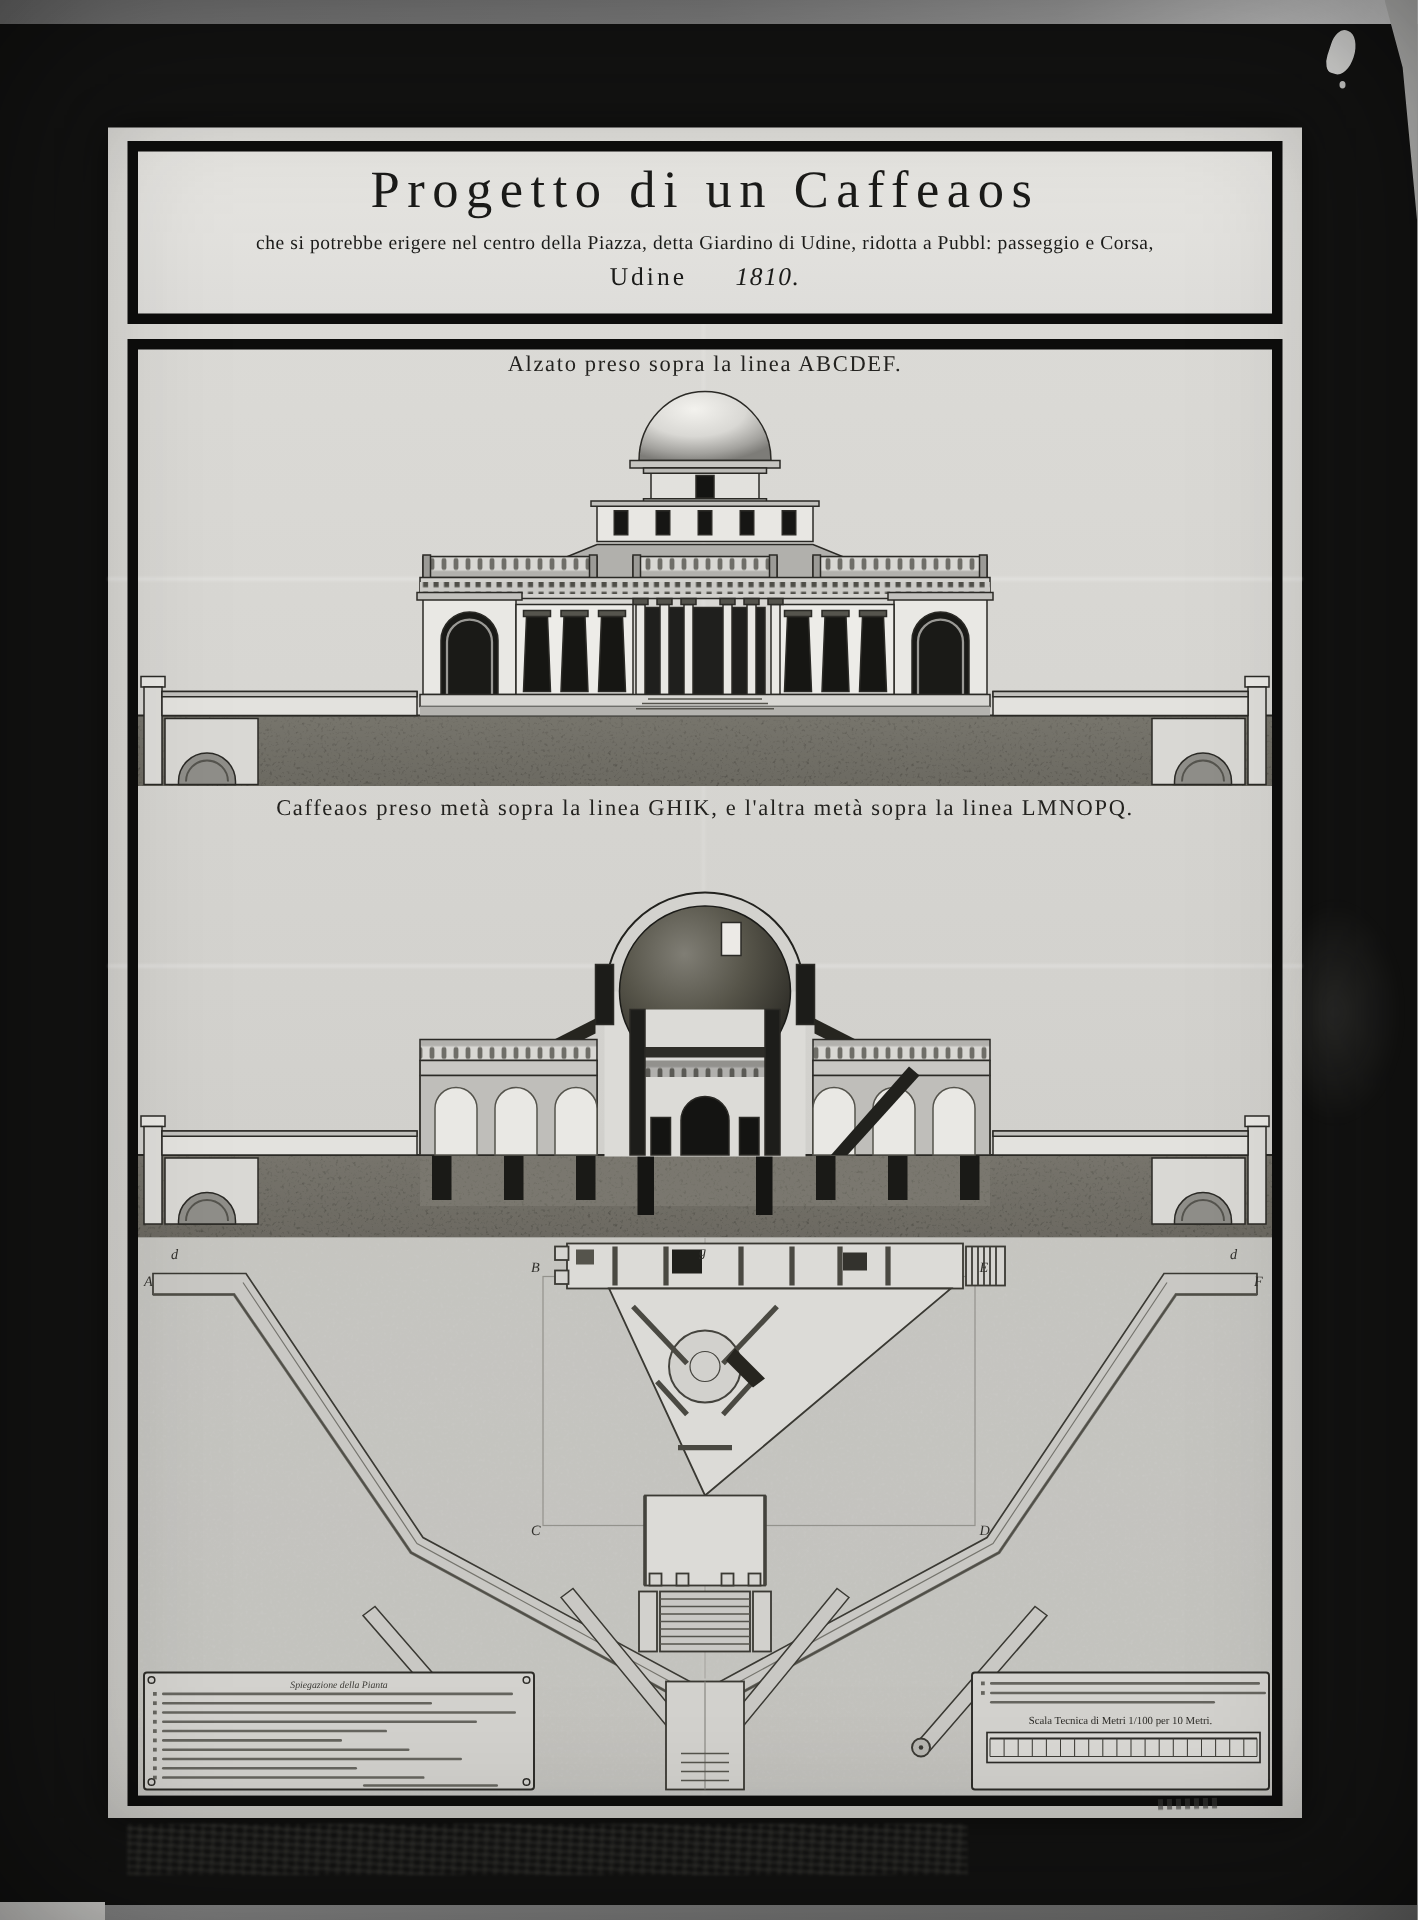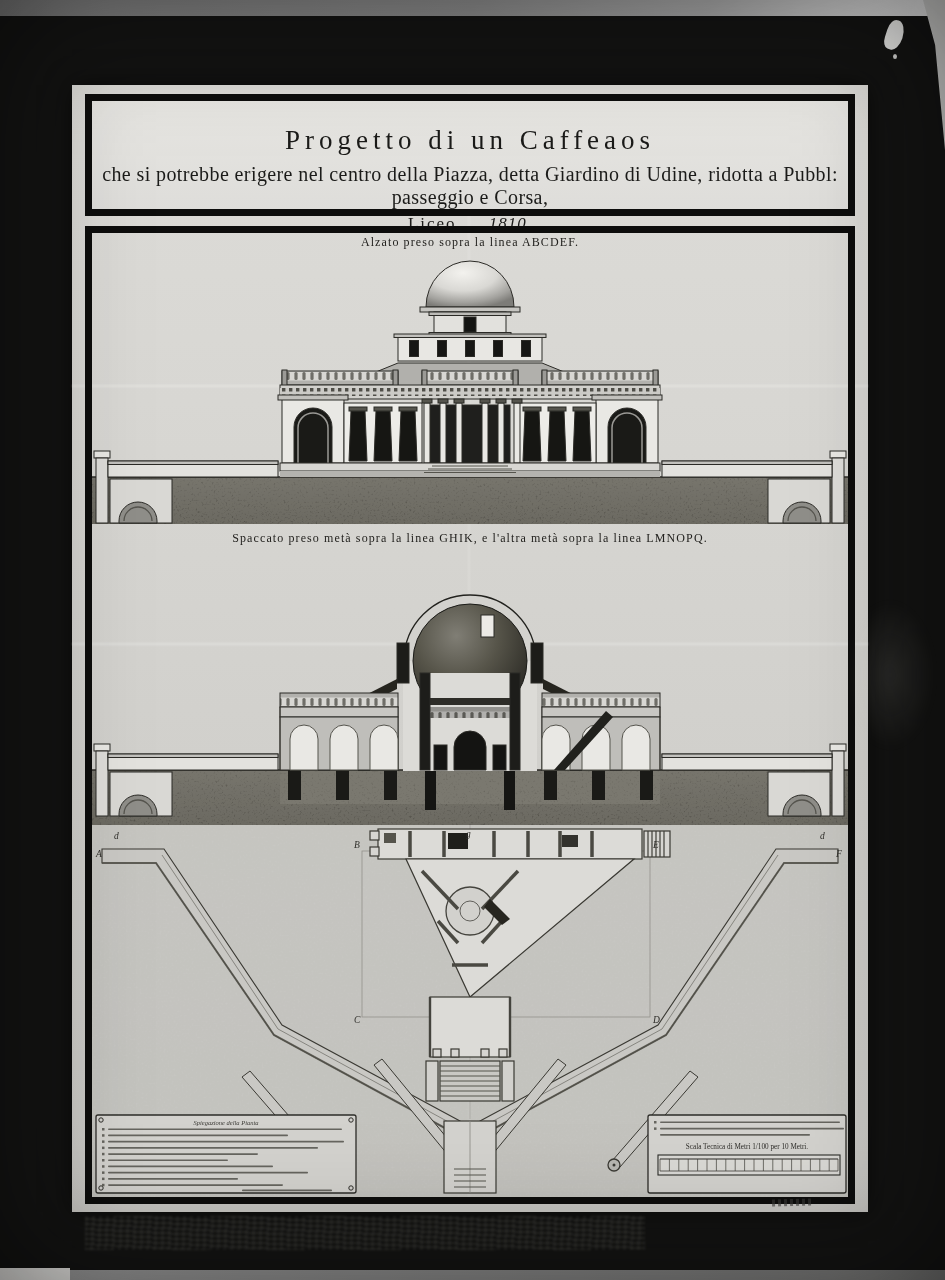--- a/index.html
+++ b/index.html
@@ -24,26 +24,26 @@
     background:radial-gradient(closest-side,rgba(205,205,195,.12),transparent);filter:blur(4px);}
   .vignette{position:absolute;inset:0;box-shadow:inset 0 0 130px rgba(0,0,0,.55);pointer-events:none;}
   
   .sheet{position:absolute;left:72px;top:85px;width:796px;height:1127px;
     background:linear-gradient(180deg,#dddcd8 0%,#d8d7d3 28%,#d1d0cc 60%,#c8c7c3 100%);
     box-shadow:0 0 24px rgba(0,0,0,.55);}
   .fold-h{position:absolute;left:0;width:100%;height:2px;background:rgba(255,255,255,.30);filter:blur(1px);}
   .fold-v{position:absolute;left:396px;top:8px;width:2px;height:1110px;background:rgba(255,255,255,.16);filter:blur(1px);}
   .title-frame{position:absolute;left:13px;right:13px;top:9px;height:108px;border:7px solid #0d0d0c;
     background:linear-gradient(180deg,#e7e6e2,#deddda);text-align:center;color:#1b1b19;}
-  .t1{margin-top:24px;font-size:27px;letter-spacing:5px;}
-  .t2,.t3{font-size:20px;letter-spacing:.4px;margin-top:7px;}
+  .t1{margin-top:6px;font-size:35px;letter-spacing:5px;}
+  .t2,.t3{font-size:13px;letter-spacing:.4px;margin-top:7px;}
   .t4{font-size:17px;letter-spacing:2px;margin-top:5px;}
   .t4 .yr{font-style:italic;letter-spacing:1px;margin-left:26px;}
   .main-frame{position:absolute;left:13px;right:13px;top:141px;height:964px;border:7px solid #0d0d0c;}
-  .cap{position:absolute;left:0;width:100%;text-align:center;font-size:12px;letter-spacing:1.1px;color:#23221f;}
+  .cap{position:absolute;left:0;width:100%;text-align:center;font-size:15px;letter-spacing:1.1px;color:#23221f;}
   .cap1{top:2px;}
   .cap2{top:298px;}
   .fig{position:absolute;left:0;width:756px;display:block;}
   .ele{top:24px;height:267px;}
   .sec{top:322px;height:270px;}
   .pla{top:592px;height:372px;}
   .signature{position:absolute;left:700px;top:1114px;width:42px;height:7px;opacity:.6;transform:rotate(-1.5deg);
     background:repeating-linear-gradient(90deg,#3b3b38 0 3px,transparent 3px 6px);filter:blur(.4px);}
   svg text{font-family:"Liberation Serif", serif;}
 </style>
@@ -125,21 +125,21 @@
   <div class="white-speck"></div>
 
   <div class="sheet">
     <div class="fold-h" style="top:300px"></div>
     <div class="fold-h" style="top:558px"></div>
     <div class="fold-v"></div>
 
     <div class="title-frame">
       <div class="t1">Progetto di un Caffeaos</div>
       <div class="t2">che si potrebbe erigere nel centro della Piazza, detta Giardino di Udine, ridotta a Pubbl: passeggio e Corsa,</div>
-      <div class="t4"><span>Liceo</span> <span class="yr">1810.</span></div>
+      <div class="t4"><span>Udine</span> <span class="yr">1810.</span></div>
     </div>
 
     <div class="main-frame">
       <div class="cap cap1">Alzato preso sopra la linea ABCDEF.</div>
 
       <svg class="fig ele" viewBox="0 0 756 267">
         <rect x="0" y="220" width="756" height="47" fill="url(#gr-ground)"></rect>
         <rect x="0" y="220" width="756" height="47" filter="url(#f-grain)" opacity="0.55"></rect>
         <line x1="0" y1="220" x2="756" y2="220" stroke="#2b2a26" stroke-width="1.4"></line>
         <use href="#g-flank" y="204"></use>
@@ -188,21 +188,21 @@
               <rect x="420" y="142" width="10" height="4" fill="#55544d"></rect>
           </g>
           <rect x="188" y="206" width="380" height="8" fill="#d8d7d3"></rect>
           <rect x="188" y="214" width="380" height="6" fill="#b4b3af" stroke="none"></rect>
           <line x1="340" y1="209" x2="416" y2="209" stroke="#55544d"></line>
           <line x1="336" y1="212" x2="420" y2="212" stroke="#55544d"></line>
           <line x1="332" y1="215.5" x2="424" y2="215.5" stroke="#55544d"></line>
         </g>
       </svg>
 
-      <div class="cap cap2">Spaccato preso metà sopra la linea GHIK, e l'altra metà sopra la linea LMNOPQ.</div>
+      <div class="cap cap2">Caffeaos preso metà sopra la linea GHIK, e l'altra metà sopra la linea LMNOPQ.</div>
 
       <svg class="fig sec" viewBox="0 0 756 270">
         <rect x="0" y="215" width="756" height="55" fill="url(#gr-ground)"></rect>
         <rect x="188" y="215" width="380" height="34" fill="#5a5850"></rect>
         <rect x="0" y="215" width="756" height="55" filter="url(#f-grain)" opacity="0.55"></rect>
         <line x1="0" y1="215" x2="756" y2="215" stroke="#2b2a26" stroke-width="1.4"></line>
         <g fill="#1a1a17">
           <rect x="196" y="215" width="13" height="30"></rect>
             <rect x="244" y="215" width="13" height="30"></rect>
           <rect x="292" y="215" width="13" height="30"></rect>

